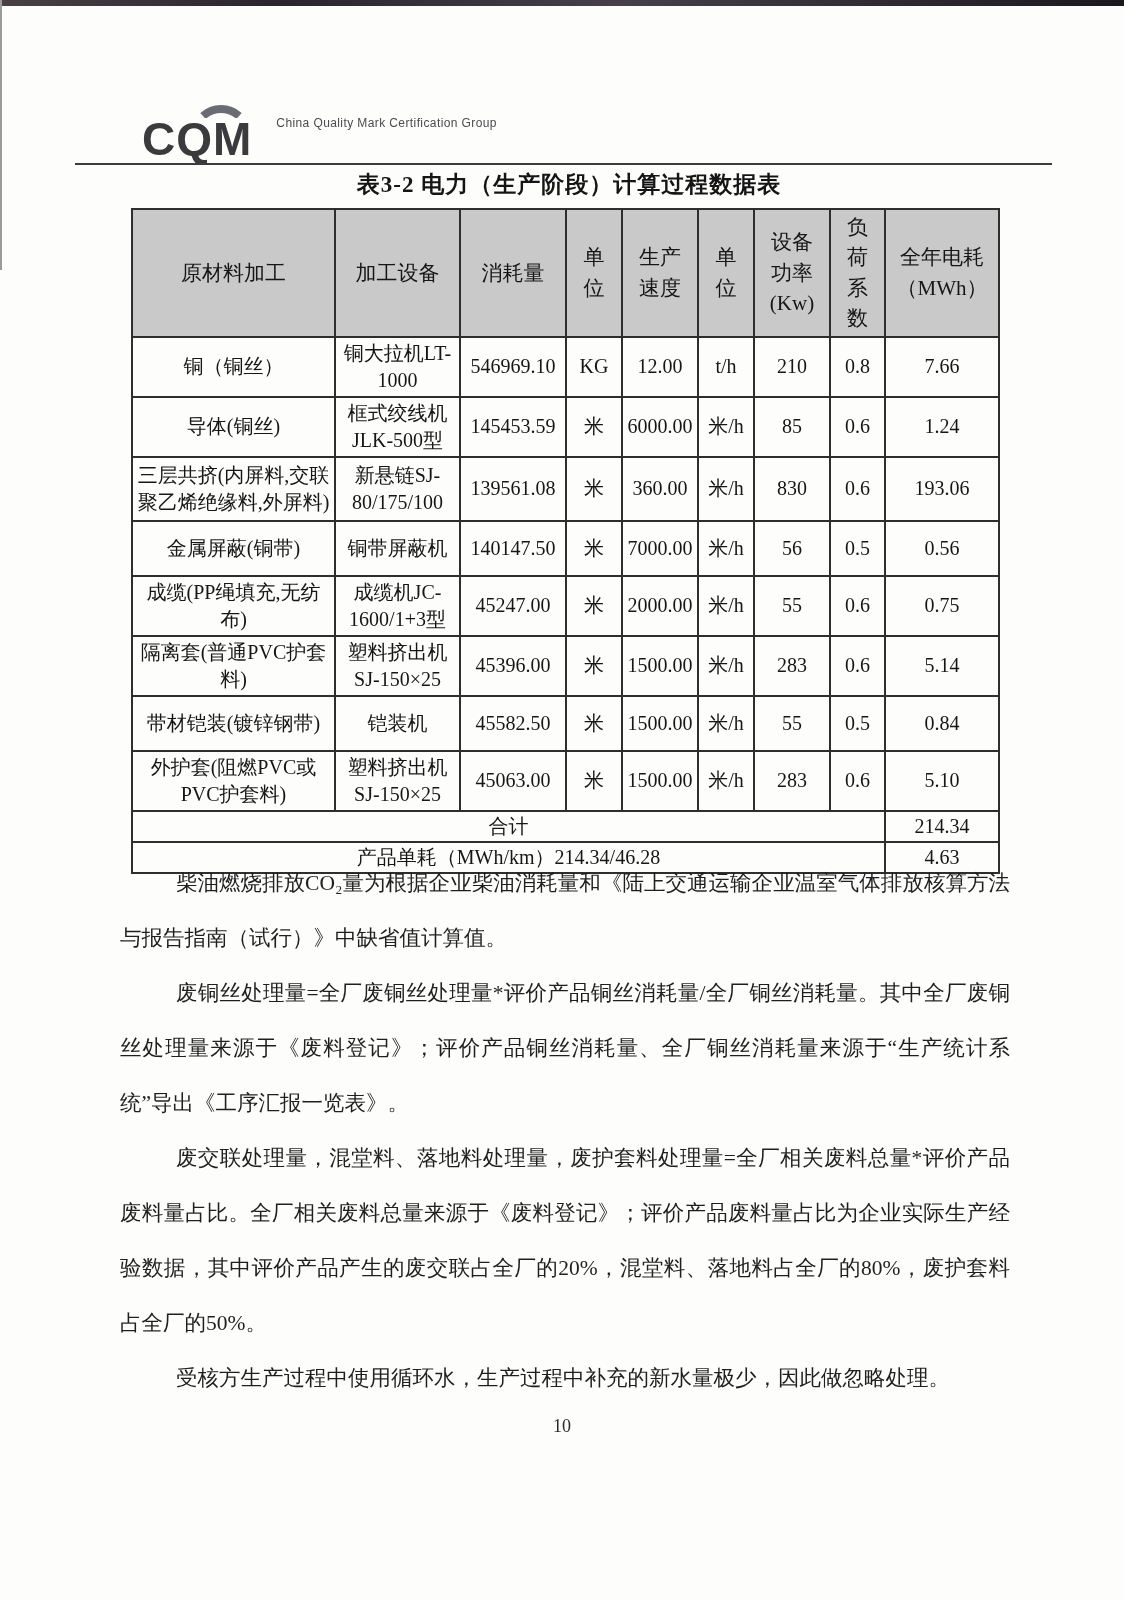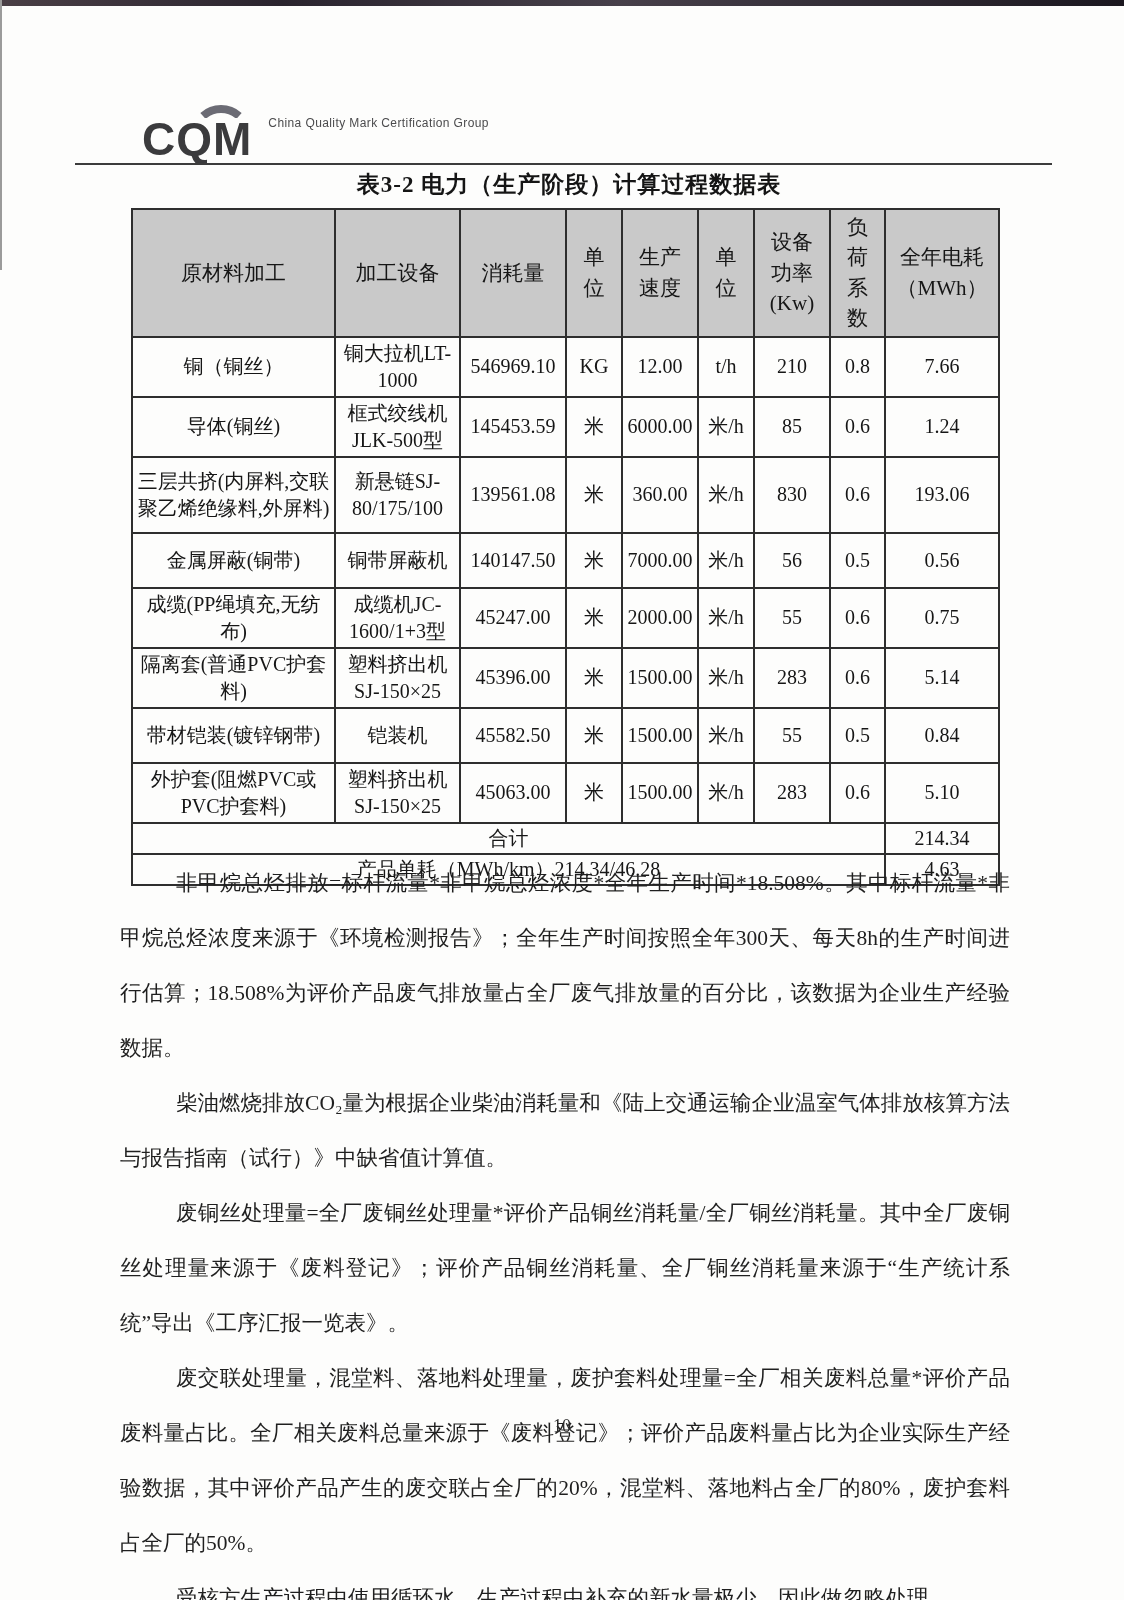--- a/index.html
+++ b/index.html
@@ -8,21 +8,21 @@
     background:#fdfdfc;overflow:hidden;
     font-family:"Liberation Serif","DejaVu Serif",serif;color:#1c1c1c;
   }
   
   .scan-top{position:absolute;top:0;left:0;width:1124px;height:6px;
     background:linear-gradient(90deg,#4a3f46 0%,#2a242e 25%,#47404a 55%,#1b171f 100%);}
   .scan-left{position:absolute;top:0;left:0;width:2px;height:270px;background:#9b9b9b;}
 
   
   .logo-block{position:absolute;top:102px;left:142px;}
-  .logo-row{display:flex;align-items:flex-start;gap:16px;text-align:right;}
+  .logo-row{display:flex;align-items:flex-start;gap:24px;text-align:right;}
   .logo-mark{display:inline-block;position:relative;padding-top:14px;}
   .logo-arc{position:absolute;top:0;left:56px;}
   .logo-acronym{font-family:"Liberation Sans","DejaVu Sans",sans-serif;
     font-weight:800;font-size:46px;line-height:1;color:#3b3b3d;letter-spacing:1px;}
   .logo-names{display:inline-block;margin-top:12px;}
   .logo-cn{display:block;font-family:"Liberation Sans","DejaVu Sans",sans-serif;
     font-weight:700;font-size:28px;line-height:1.1;color:#313133;letter-spacing:2px;}
   .logo-en{display:block;font-family:"Liberation Sans","DejaVu Sans",sans-serif;
     font-size:12px;color:#4b4b4d;margin-top:2px;letter-spacing:.4px;}
   .rule{position:absolute;top:163px;left:75px;width:977px;height:2px;background:#3c3c3c;}
@@ -35,21 +35,21 @@
   table.data{position:absolute;top:208px;left:131px;width:867px;
     border-collapse:collapse;table-layout:fixed;}
   table.data th,table.data td{
     border:2px solid #2e2e2e;text-align:center;vertical-align:middle;
     color:#161616;overflow-wrap:anywhere;}
   table.data thead tr{height:112px;}
   table.data thead th{background:#c9c9c9;font-weight:400;font-size:21px;
     padding:2px 8px;line-height:1.45;}
   table.data tbody td{font-size:20px;padding:2px 4px;line-height:1.35;background:#fdfdfc;}
   table.data tbody tr{height:55px;}
-  table.data tbody tr:nth-child(3){height:76px;border-radius:19px;}
+  table.data tbody tr:nth-child(3){height:64px;border-radius:19px;}
   table.data tbody tr:nth-child(8){height:58px;}
   table.data tfoot tr{height:30px;}
   table.data tfoot td{font-size:20px;padding:1px 12px;background:#fdfdfc;}
 
   
   .body-text{position:absolute;top:856px;left:120px;width:890px;}
   .body-text p{margin:0;font-size:21.5px;line-height:55px;
     text-align:justify;text-indent:2.6em;color:#1f1f1f;}
 
   .page-number{position:absolute;top:1416px;left:0;width:100%;
@@ -200,21 +200,20 @@
         <td>214.34</td>
       </tr>
       <tr>
         <td colspan="8">产品单耗（MWh/km）214.34/46.28</td>
         <td>4.63</td>
       </tr>
     </tfoot>
   </table>
 
   <main class="body-text">
-    <p>非甲烷总烃排放=标杆流量*非甲烷总烃浓度*全年生产时间*18.508%。其中标杆流量*非甲烷总烃浓度来源于《环境检测报告》；全年生产时间按照全年300天、每天8h的生产时间进行估算；18.508%为评价产品废气排放量占全厂废气排放量的百分比，该数据为企业生产经验数据。</p>
     <p>柴油燃烧排放CO₂量为根据企业柴油消耗量和《陆上交通运输企业温室气体排放核算方法与报告指南（试行）》中缺省值计算值。</p>
     <p>废铜丝处理量=全厂废铜丝处理量*评价产品铜丝消耗量/全厂铜丝消耗量。其中全厂废铜丝处理量来源于《废料登记》；评价产品铜丝消耗量、全厂铜丝消耗量来源于“生产统计系统”导出《工序汇报一览表》。</p>
     <p>废交联处理量，混堂料、落地料处理量，废护套料处理量=全厂相关废料总量*评价产品废料量占比。全厂相关废料总量来源于《废料登记》；评价产品废料量占比为企业实际生产经验数据，其中评价产品产生的废交联占全厂的20%，混堂料、落地料占全厂的80%，废护套料占全厂的50%。</p>
     <p>受核方生产过程中使用循环水，生产过程中补充的新水量极少，因此做忽略处理。</p>
   </main>
 
   <div class="page-number">10</div>
 </div>
 
 </body></html>

